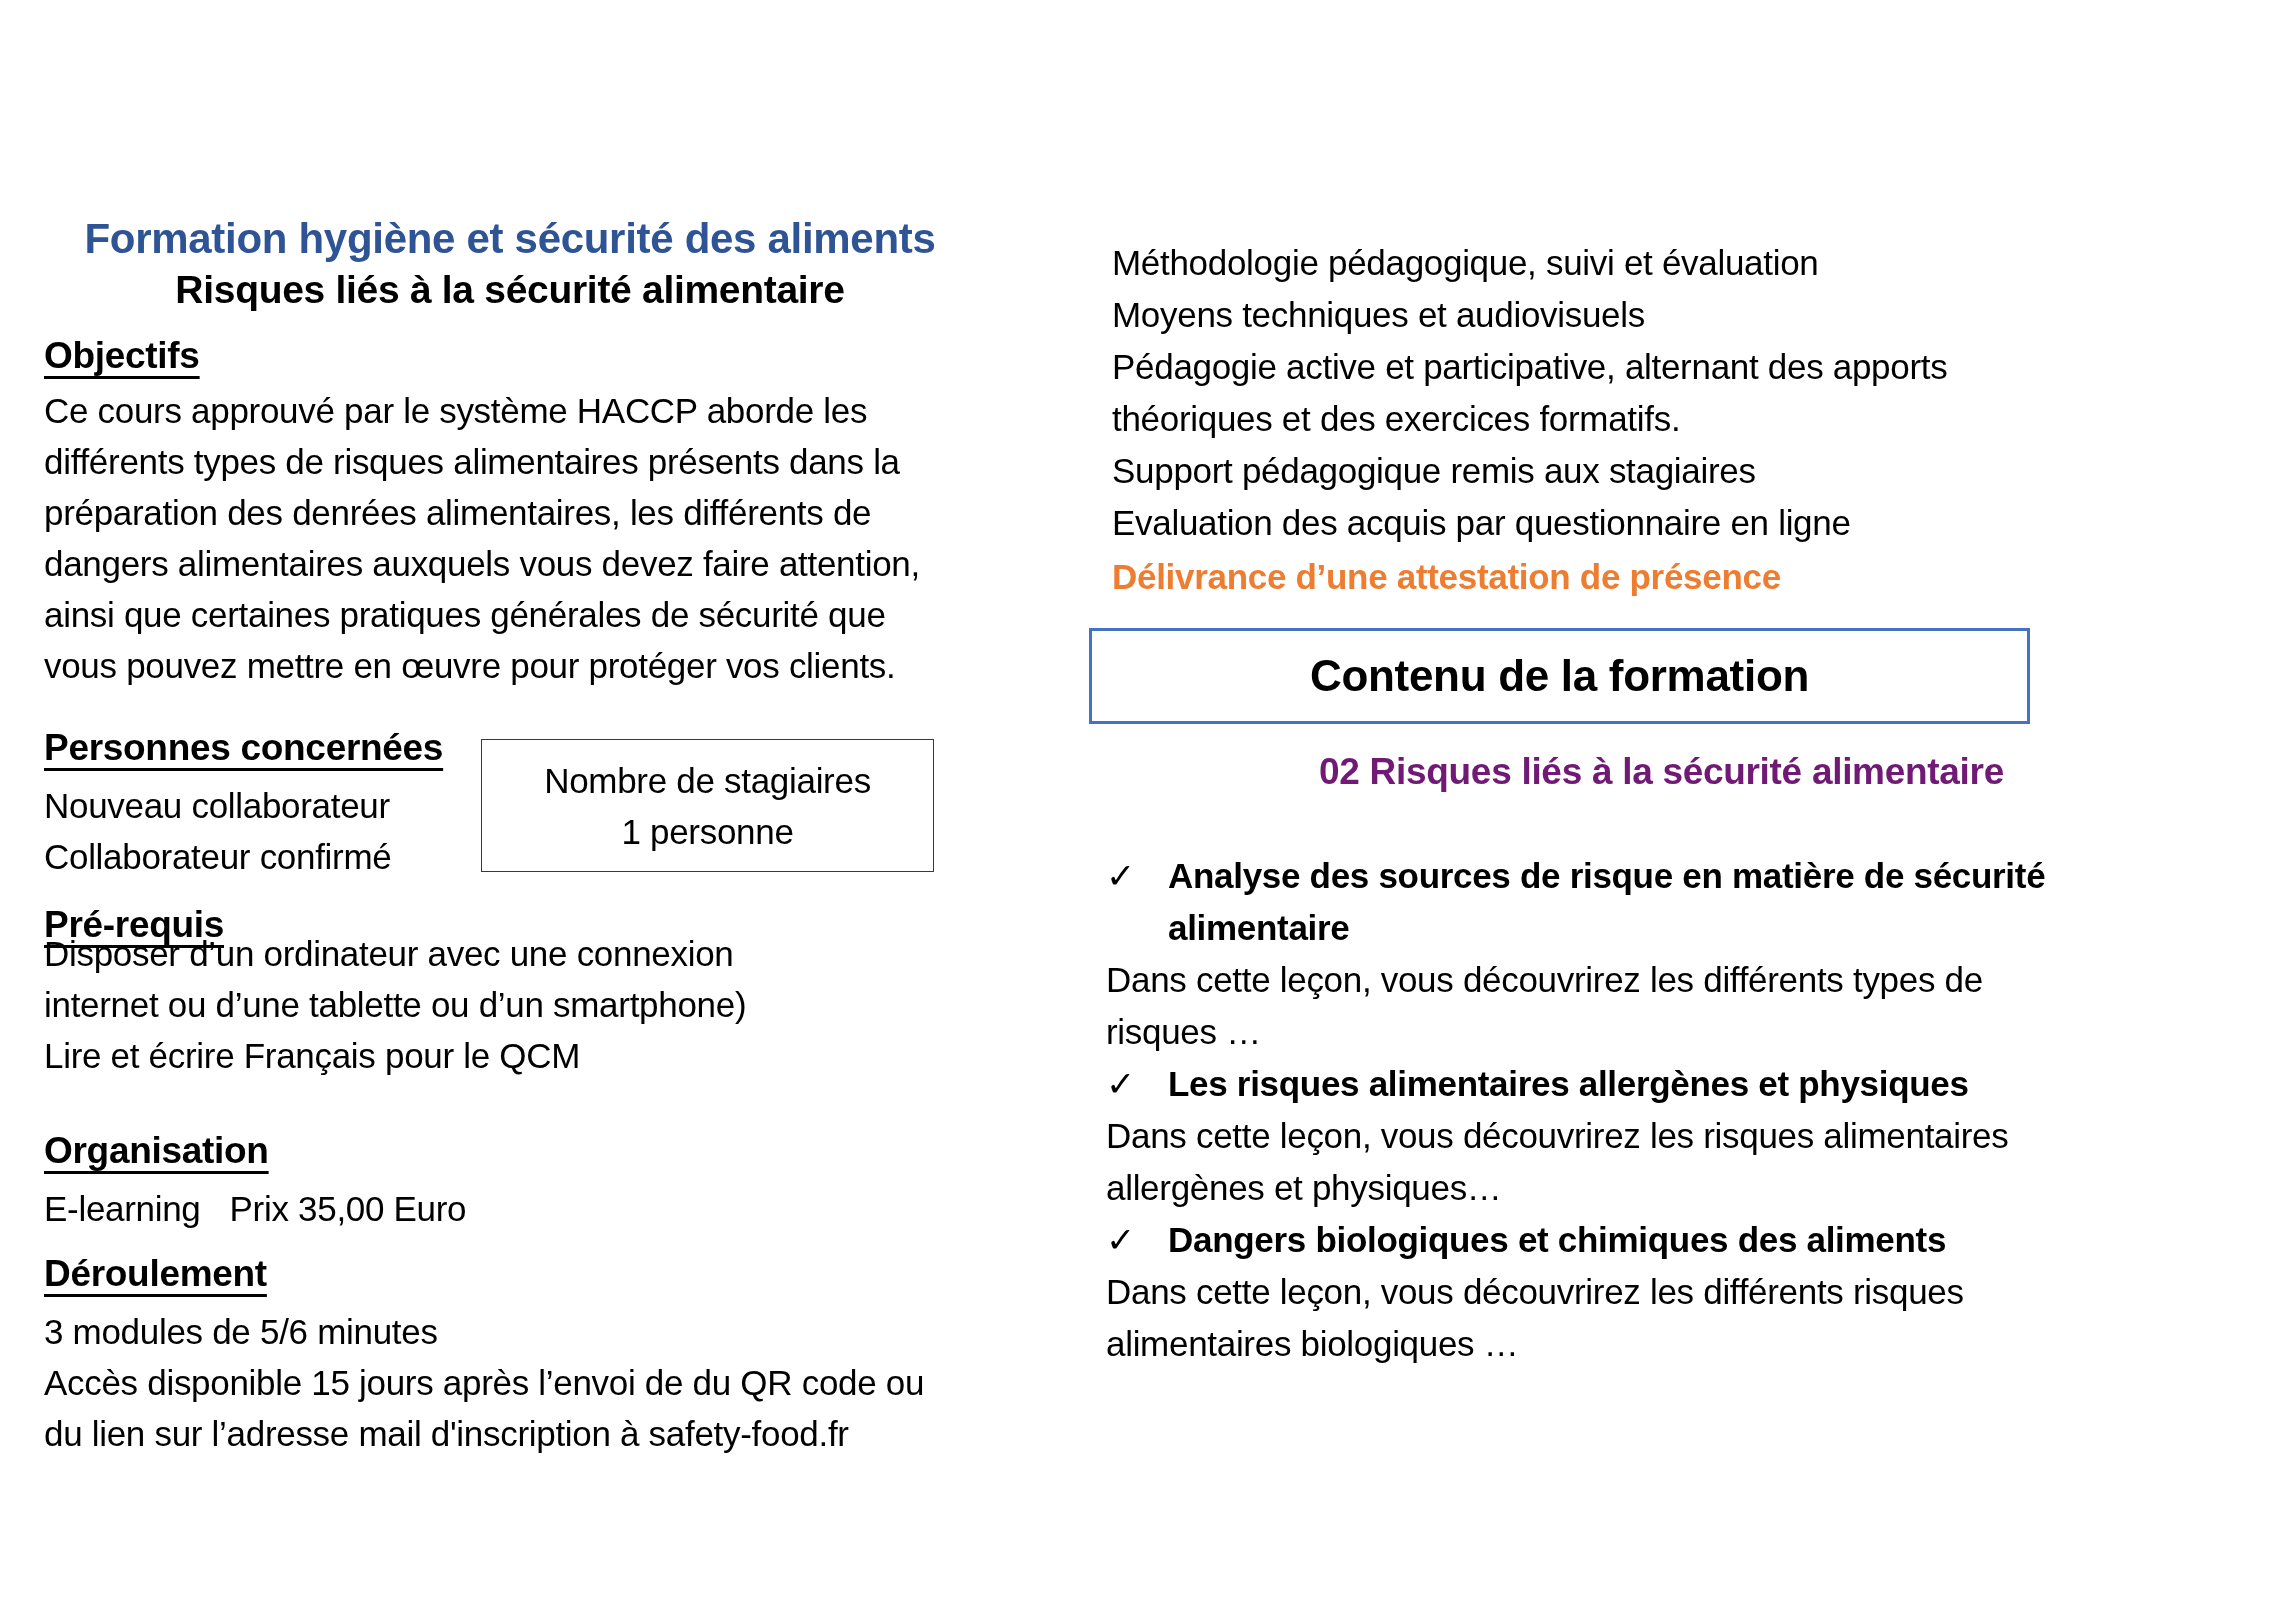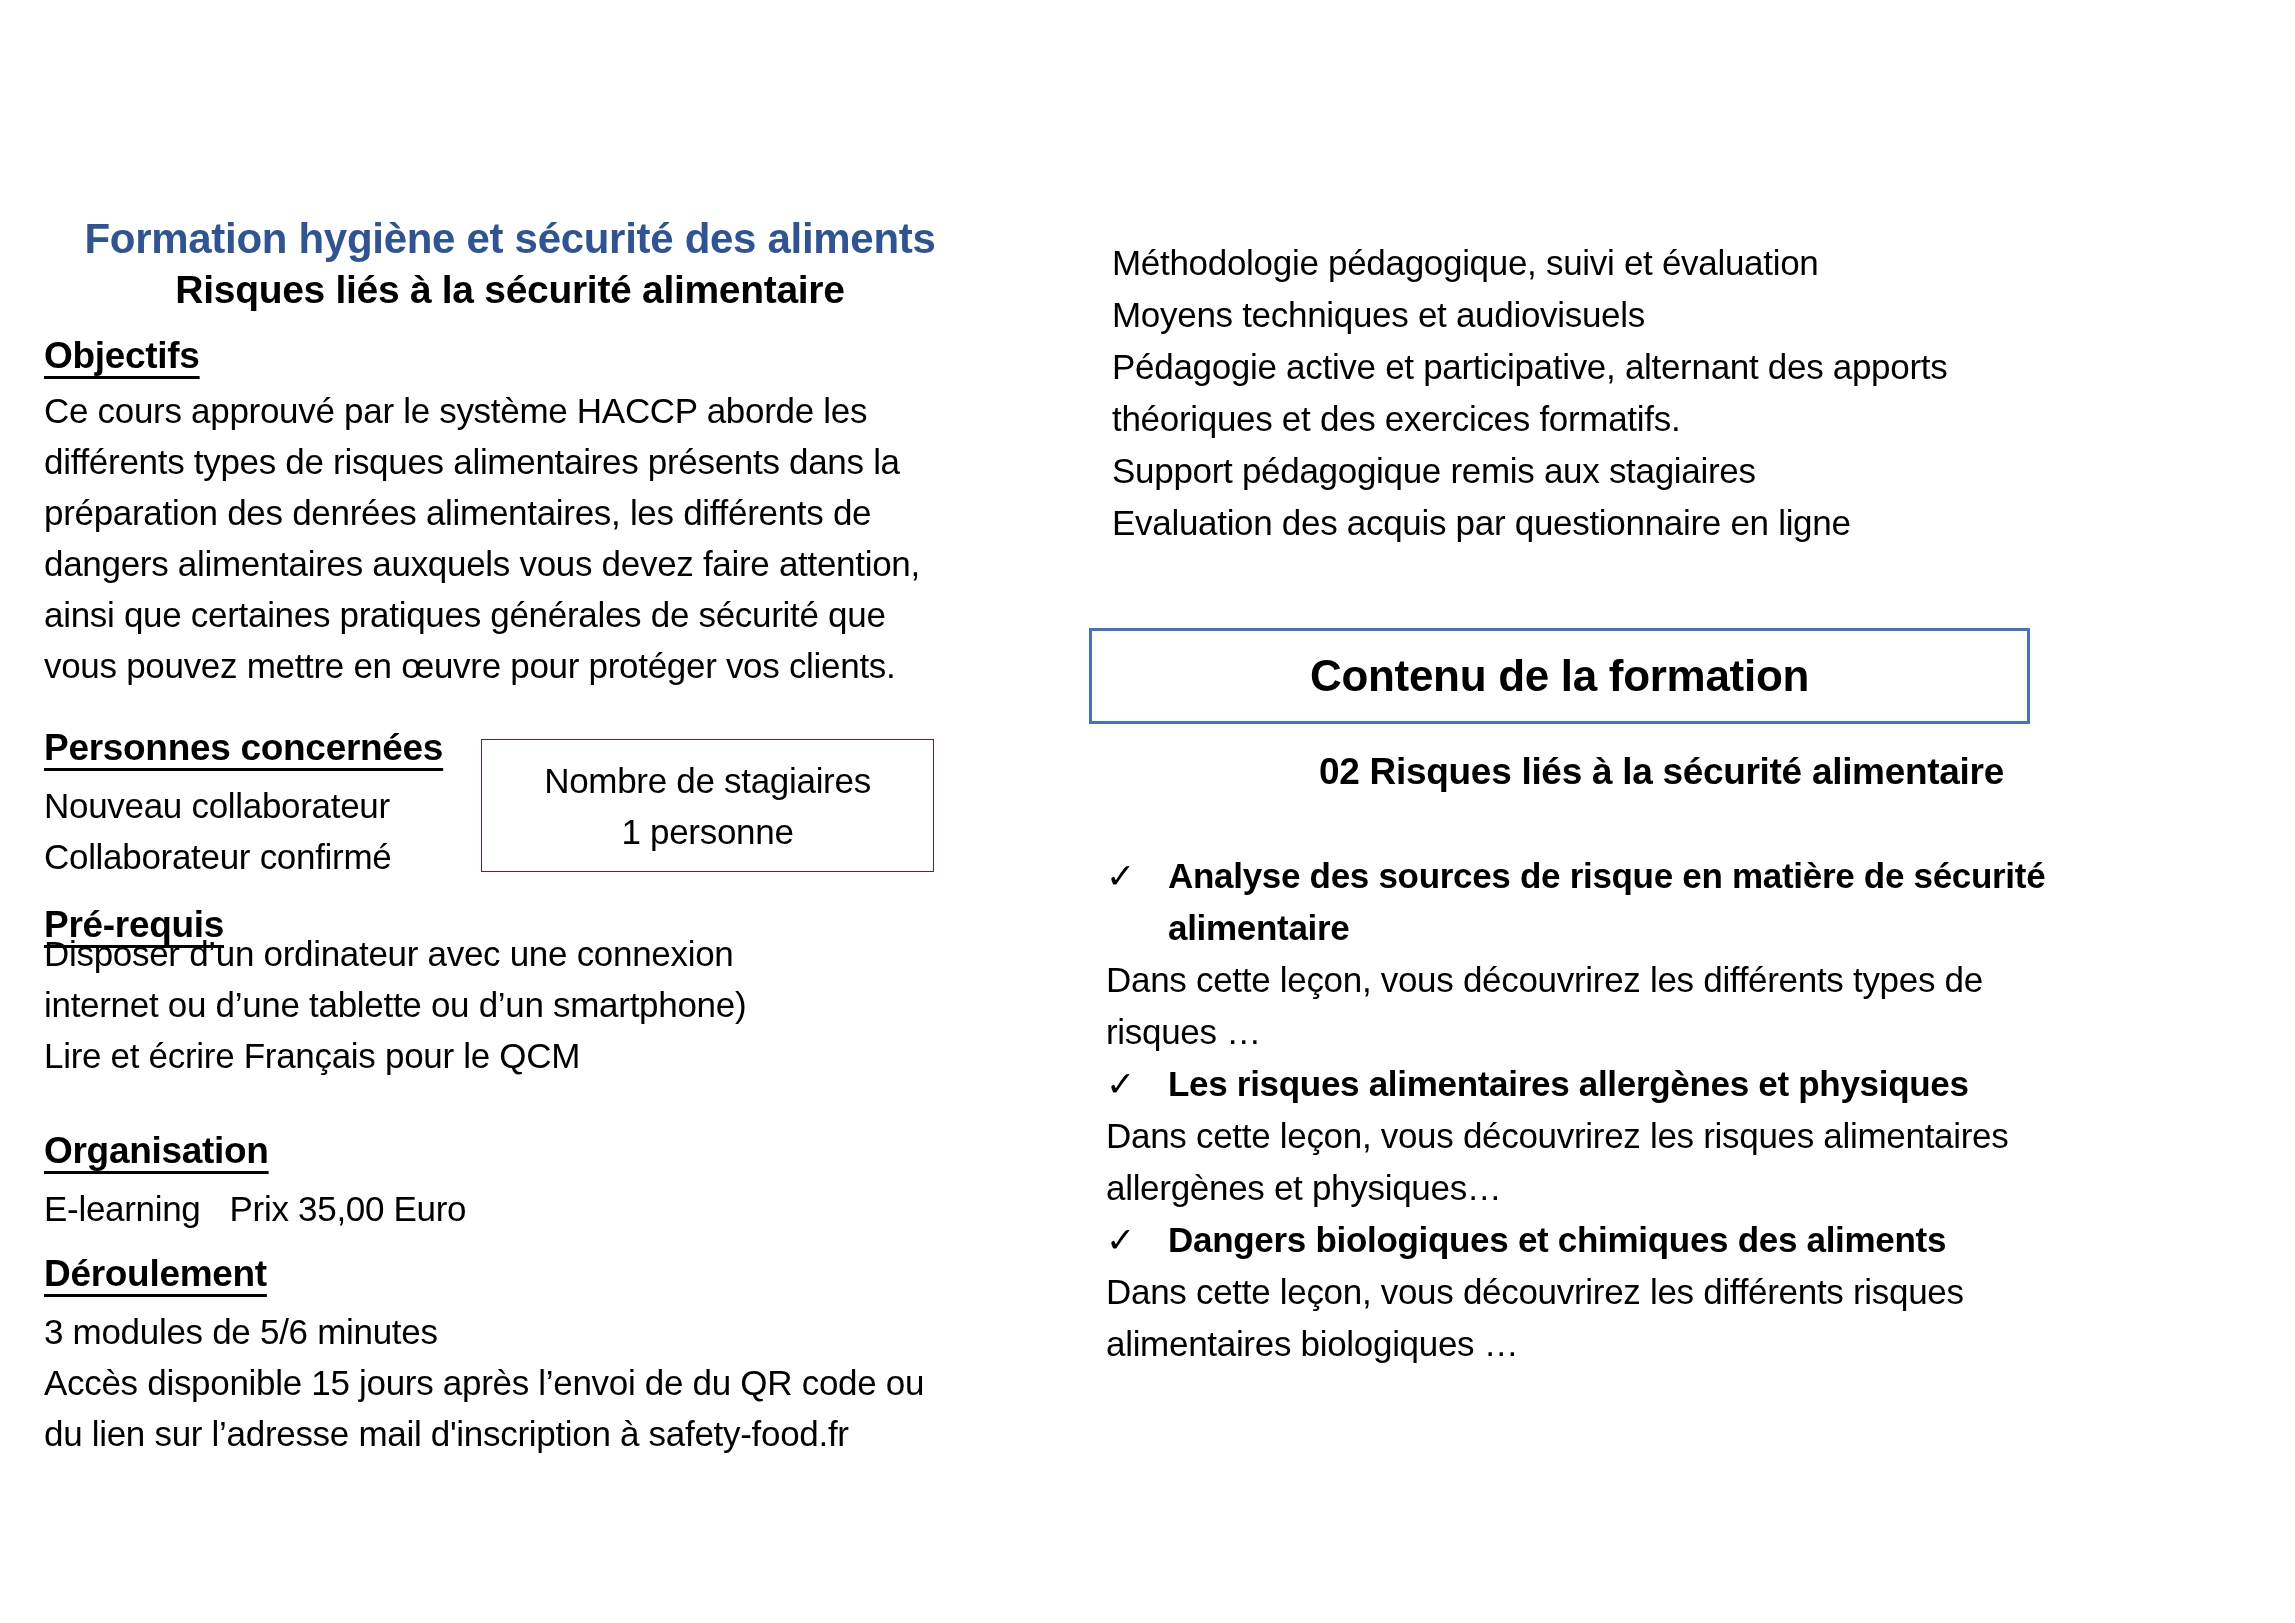--- a/index.html
+++ b/index.html
@@ -92,26 +92,27 @@
   <div class="abs body-text pre" style="left:44px;top:1306px;width:1047px;">3 modules de 5/6 minutes
 Accès disponible 15 jours après l’envoi de du QR code ou
 du lien sur l’adresse mail d'inscription à safety-food.fr</div>
 
   <div class="abs rt-text pre" style="left:1112px;top:237px;width:1164px;">Méthodologie pédagogique, suivi et évaluation
 Moyens techniques et audiovisuels
 Pédagogie active et participative, alternant des apports
 théoriques et des exercices formatifs.
 Support pédagogique remis aux stagiaires
 Evaluation des acquis par questionnaire en ligne</div>
+  <div class="abs rt-text highlight-orange" style="left:1112px;top:551px;color:#ED7D31;">Délivrance d’une attestation de présence</div>
 
   <div class="abs content-box" style="left:1089px;top:628px;">
     <div class="content-box-title">Contenu de la formation</div>
   </div>
 
-  <div class="abs center module-heading" style="left:1112px;top:751px;width:1099px;color:#000000;">02 Risques liés à la sécurité alimentaire</div>
+  <div class="abs center module-heading" style="left:1112px;top:751px;width:1099px;color:#701a75;">02 Risques liés à la sécurité alimentaire</div>
 
   <div class="abs" style="left:1106px;top:850px;width:1138px;">
 
     <div>
       <div class="check-item">
         <span class="check-glyph">✓</span>
         <span class="check-title pre">Analyse des sources de risque en matière de sécurité
 alimentaire</span>
       </div>
       <div class="check-desc pre">Dans cette leçon, vous découvrirez les différents types de

